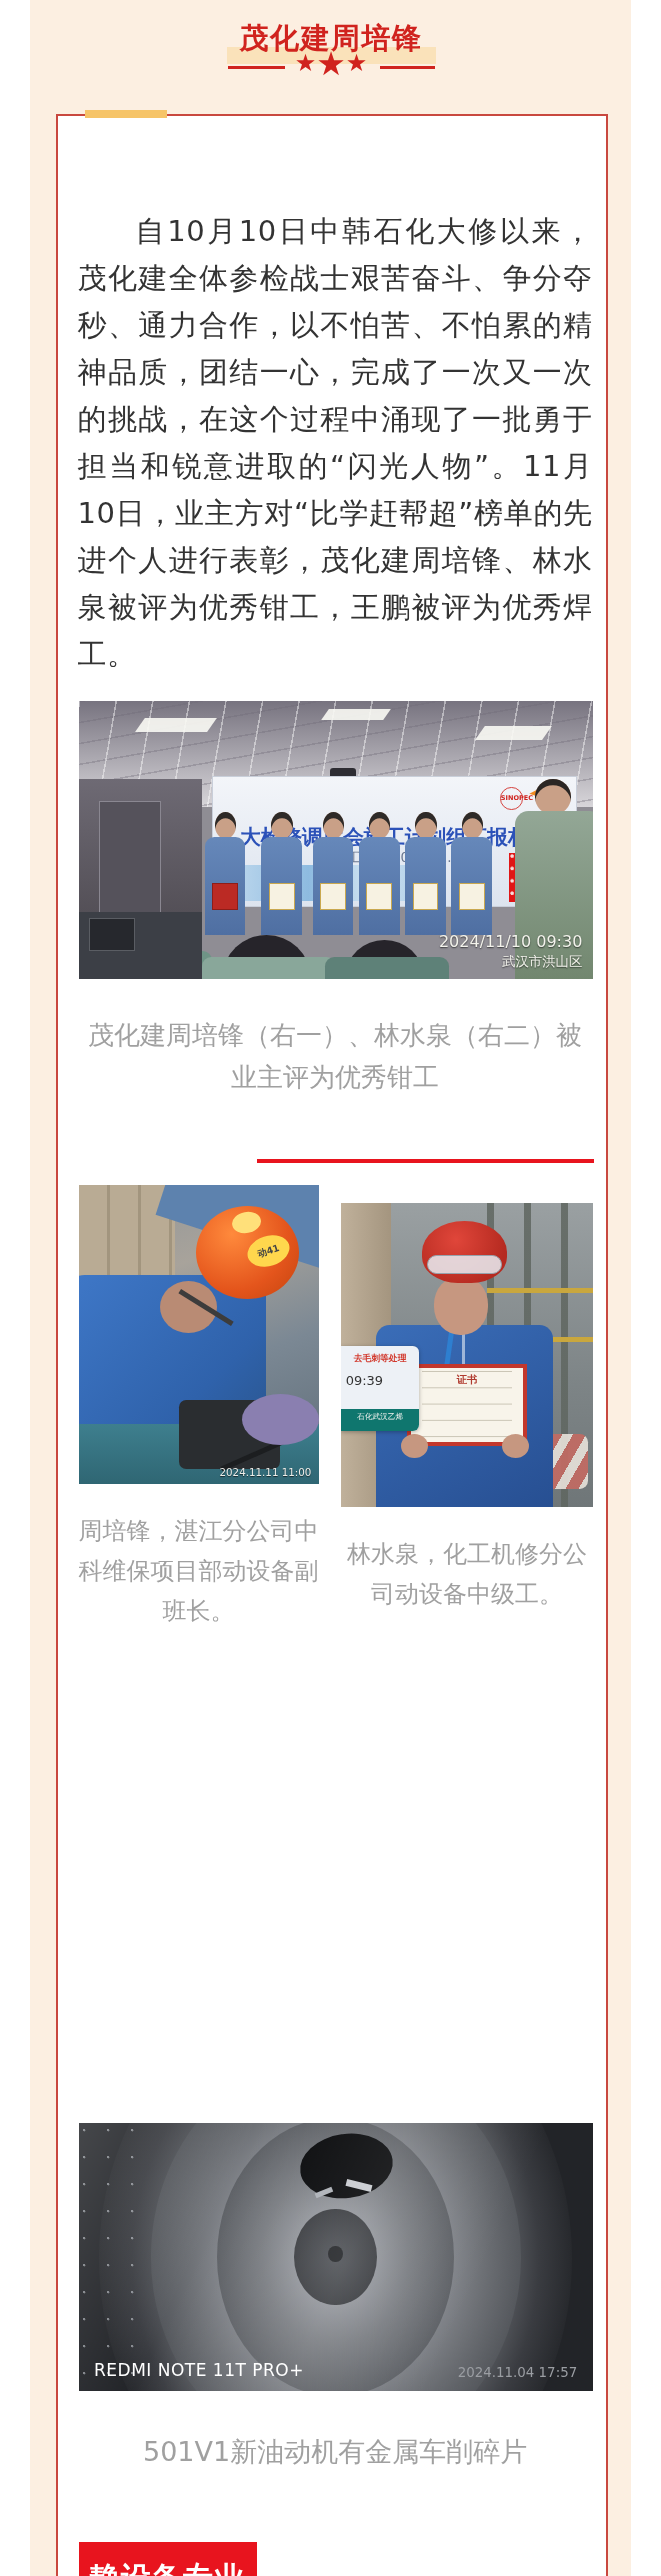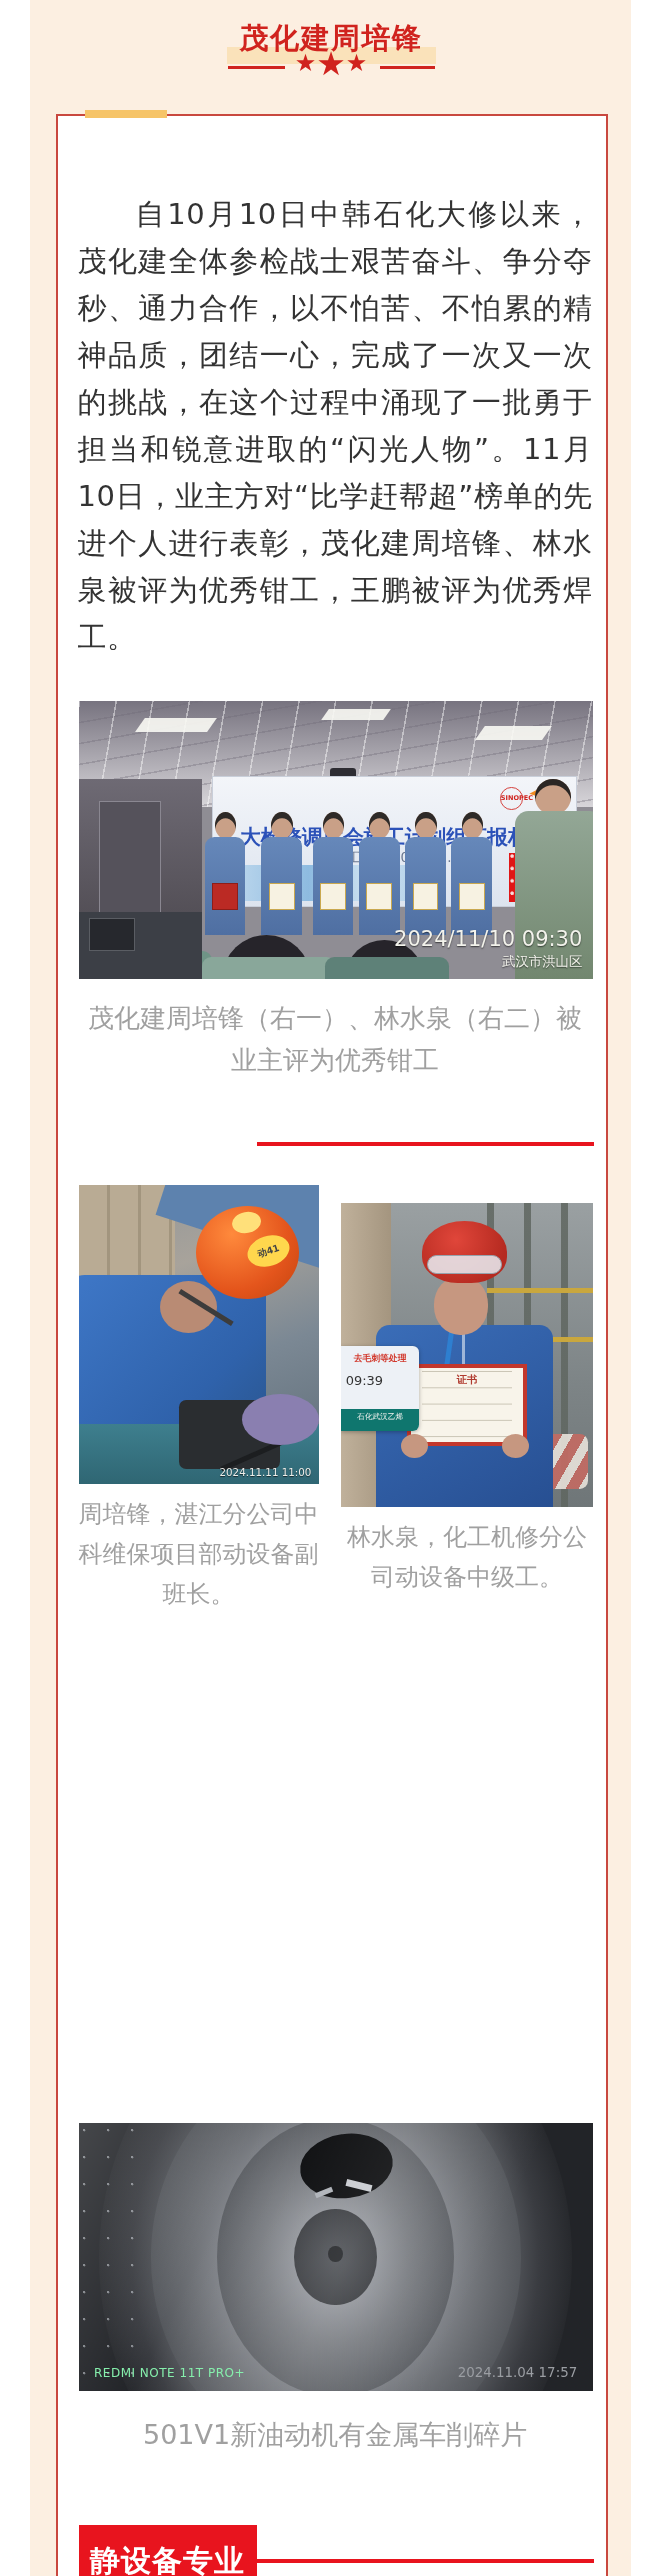--- a/index.html
+++ b/index.html
@@ -20,21 +20,21 @@
   .rule.left { left:228px; width:57px; }
   .rule.right { left:380px; width:55px; }
 
   
   .content-box { position:absolute; left:56px; top:114px; width:552px; height:3872px;
     background:#ffffff; border:2.1px solid #c9483f; }
   .corner-tab { position:absolute; left:85px; top:110px; width:82px; height:8.2px;
     background:#f6c468; z-index:4; }
 
   
-  .blk { position:absolute; }
+  .blk { position:absolute;margin-top:17px; }
   .body-text { font-size:29px; line-height:47px; color:#333333; text-align:justify;
     text-indent:2em; letter-spacing:0.5px; width:515px; left:19.6px; }
   .caption { color:#a0a0a0; text-align:center; }
 
   .banner { left:20.6px; width:178px; height:72px; background:#e8141e; display:flex;
     align-items:center; justify-content:center; color:#ffffff; font-size:30px; font-weight:bold;
     letter-spacing:1px; }
   .banner-line { left:199px; width:337px; height:4.1px; background:#e8141e; }
 
   
@@ -89,21 +89,21 @@
   .p1-a2 { left:28%; bottom:-14%; width:17%; height:30%; }
   .p1-a3 { left:52%; bottom:-12%; width:15%; height:26%; }
   .p1-sh { border-radius:9.3px 9.3px 0 0; }
   .p1-sh1 { left:0; bottom:-2%; width:26%; height:12%; background:#6f9486; }
   .p1-sh2 { left:24%; bottom:-4%; width:26%; height:12%; background:#89a79a; }
   .p1-sh3 { left:48%; bottom:-3%; width:24%; height:11%; background:#5e8178; }
   .p1-desk { left:0; bottom:0; width:24%; height:24%; background:#3c3f46; }
   .p1-mon { left:2%; bottom:10%; width:9%; height:12%; background:#26282d; border:1px solid #5a5d63; }
   .p1-stamp { right:2%; bottom:3%; text-align:right; color:#f3f3ec; z-index:5;
     text-shadow:0 0.5px 1.5px rgba(0,0,0,.6); }
-  .p1-stamp .t1 { position:static; display:block; font-size:21px; }
+  .p1-stamp .t1 { position:static; display:block; font-size:16px; }
   .p1-stamp .t2 { position:static; display:block; font-size:13.4px; margin-top:2.1px; }
 
   
   .p2 { left:20.6px; top:1069px; width:240px; height:299px;
     background:linear-gradient(160deg,#8e9397,#a8a39b 30%,#7b8894 60%,#5d6b76); }
   .p2-wall { left:0; top:0; width:40%; height:62%;
     background:repeating-linear-gradient(90deg,#b9ab94 0 28px, #a2957e 28px 31px); }
   .p2-beam { right:-12%; top:-14%; width:75%; height:34%; background:#5d82ae; transform:rotate(18deg); }
   .p2-helmet { right:8%; top:7%; width:103px; height:93px; border-radius:50%;
     background:radial-gradient(circle at 35% 30%, #ff8a3c, #e4551c 60%, #c4440f); }
@@ -172,21 +172,21 @@
   .p4-center { left:42%; top:32%; width:16%; height:36%; border-radius:50%;
     background:radial-gradient(#54575c,#3a3c40 80%); }
   .p4-dot { left:48.6%; top:46%; width:2.8%; height:6%; border-radius:50%; background:#26282b; }
   .p4-hole { left:43%; top:4%; width:18%; height:24%; border-radius:50%; background:#0a0b0d;
     transform:rotate(-8deg); }
   .p4-shard1 { left:52%; top:22%; width:5%; height:2.5%; background:#c9ccd1; transform:rotate(14deg); }
   .p4-shard2 { left:46%; top:25%; width:3.5%; height:2%; background:#aeb2b8; transform:rotate(-22deg); }
   .p4-sheen { left:0; top:0; width:100%; height:100%;
     background:linear-gradient(115deg, rgba(255,255,255,.16) 0%, transparent 28%,
       rgba(255,255,255,.09) 52%, transparent 74%); }
-  .p4-wm { left:3%; bottom:4%; color:#86efac; font-size:12px; letter-spacing:0.5px; }
+  .p4-wm { left:3%; bottom:4%; color:#ffffff; font-size:17px; letter-spacing:0.5px; }
   .p4-stamp { right:3%; bottom:4%; color:#9b9ea3; font-size:13.4px; }
 </style>
 </head>
 <body>
 
 <div class="page">
   <div class="panel"></div>
 
   <div class="title-highlight"></div>
   <div class="main-title">茂化建周培锋</div>

